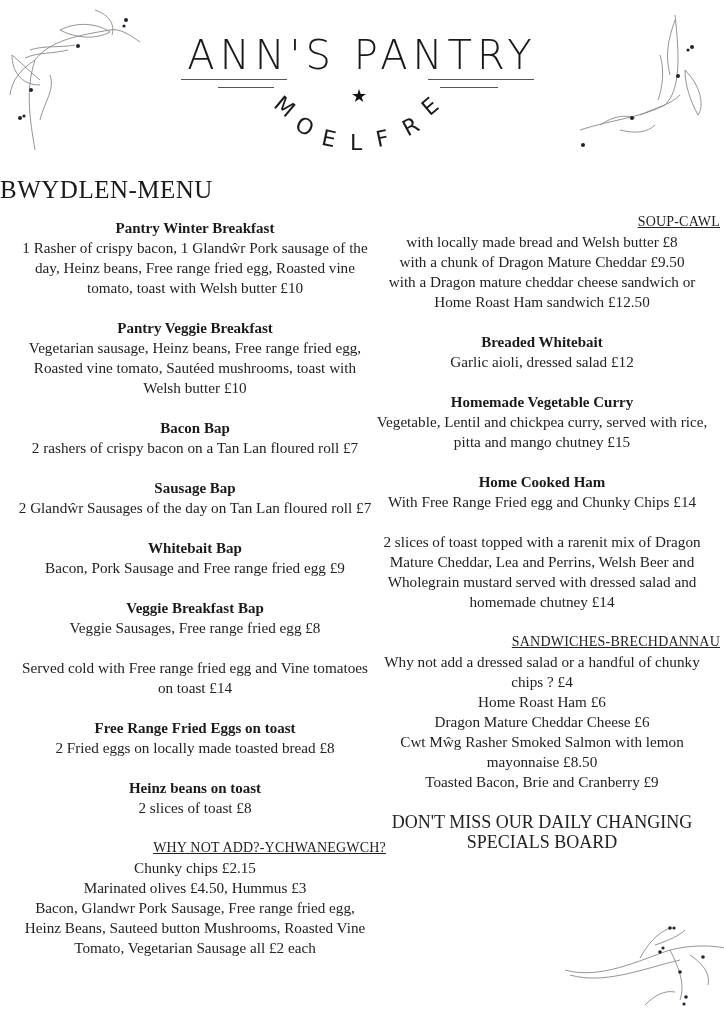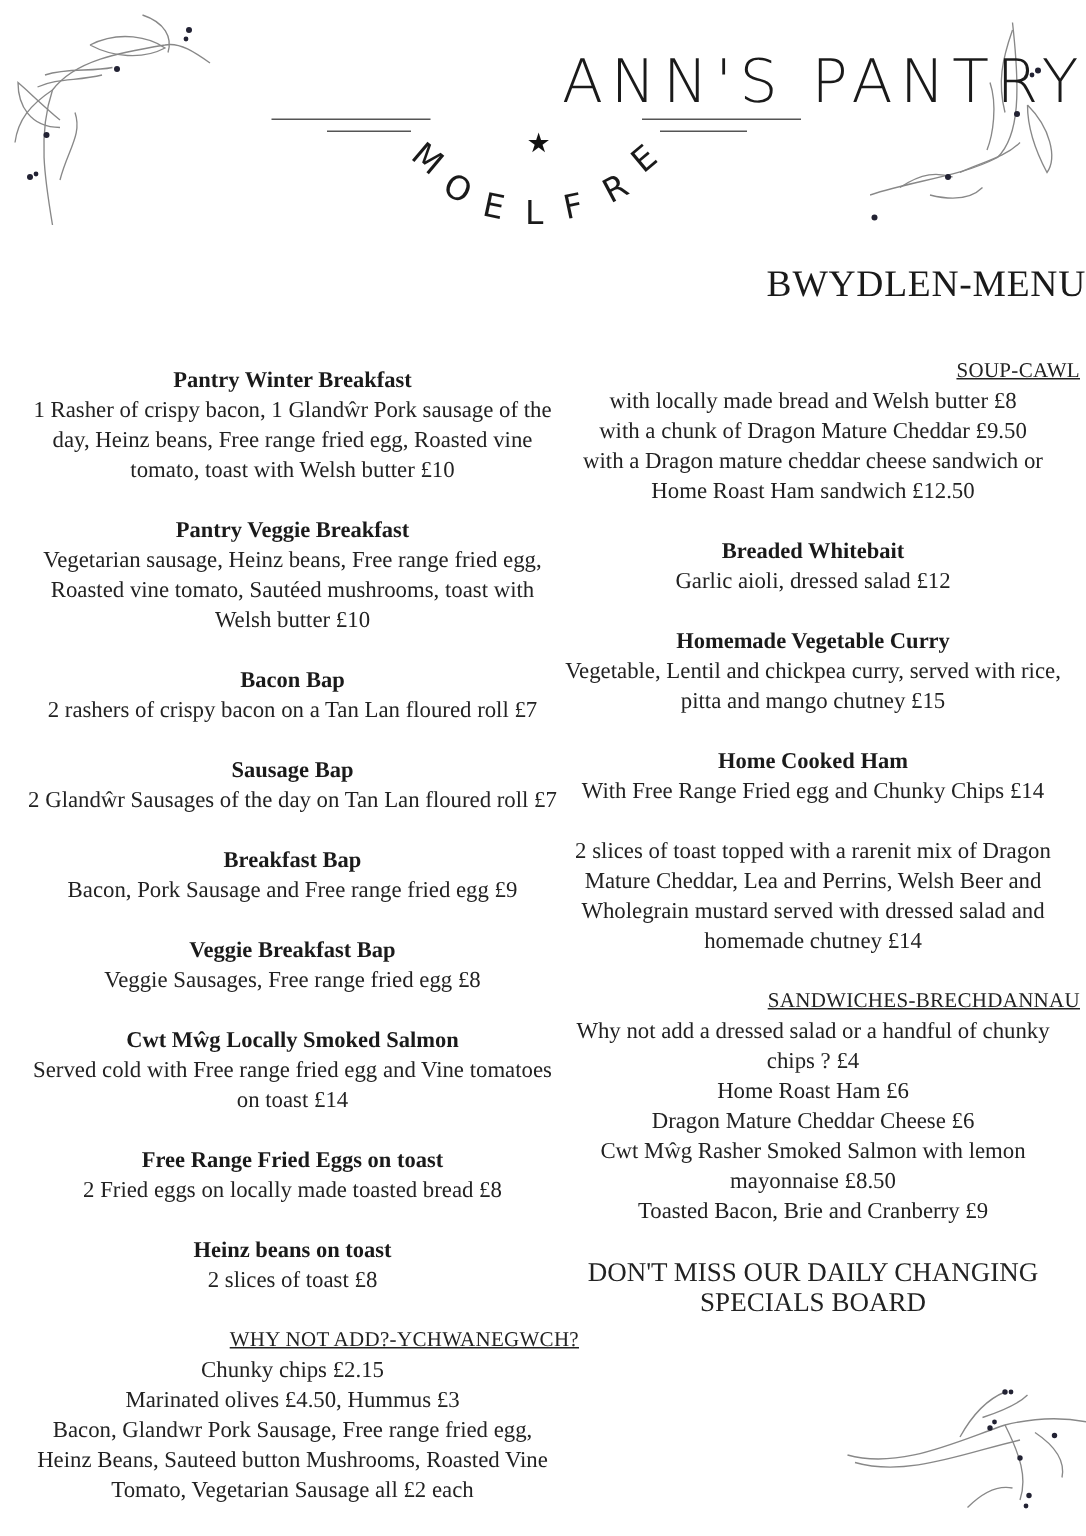--- a/index.html
+++ b/index.html
@@ -1,22 +1,22 @@
 <!DOCTYPE html>
 <html><head>
 <meta charset="utf-8">
 <style>
   html, body { margin: 0; padding: 0; background: #ffffff; }
   body { width: 724px; height: 1024px; position: relative; overflow: hidden; color: #222; font-family: "DejaVu Serif", serif; }
-  .logo-title { position: absolute; left: 0; width: 724px; top: 32px; text-align: right; font-family: "DejaVu Sans", sans-serif; font-weight: 300; font-size: 40px; letter-spacing: 5px; color: #1a1a1a; }
+  .logo-title { position: absolute; left: 0; width: 724px; top: 32px; text-align: center; font-family: "DejaVu Sans", sans-serif; font-weight: 300; font-size: 40px; letter-spacing: 5px; color: #1a1a1a; }
   .rule { position: absolute; height: 1px; background: #555; }
   .star { position: absolute; left: 351px; top: 85px; font-size: 18px; color: #111; font-family: "DejaVu Sans", sans-serif; }
   .arc-letter { position: absolute; font-family: "DejaVu Sans", sans-serif; font-size: 22px; color: #1a1a1a; }
-  .menu-title { position: absolute; left: 0; width: 724px; top: 176px; text-align: right; font-family: "Liberation Serif", serif; font-size: 25px; color: #1a1a1a; letter-spacing: 0.5px; }
-  .col { position: absolute; text-align: center; font-family: "Liberation Serif", serif; font-size: 15.2px; line-height: 20px; color: #222; margin-top: 26px; }
+  .menu-title { position: absolute; left: 0; width: 724px; top: 176px; text-align: left; font-family: "Liberation Serif", serif; font-size: 25px; color: #1a1a1a; letter-spacing: 0.5px; }
+  .col { position: absolute; text-align: center; font-family: "Liberation Serif", serif; font-size: 15.2px; line-height: 20px; color: #222; }
   .col.left { left: 4px; width: 382px; top: 218px; }
   .col.right { left: 364px; width: 356px; top: 212px; }
   .item { margin-bottom: 20px; }
   .item .name { font-weight: bold; font-size: 15px; color: #1a1a1a; }
   .item .line { }
   .section-head { text-decoration: underline; font-size: 14px; letter-spacing: 0.2px; text-align: right; }
   .specials { margin-top: 18px; font-size: 18px; }
   .floral { position: absolute; }
 </style>
 </head>
@@ -115,29 +115,28 @@
   </div>
   <div class="item">
     <div class="name">Bacon Bap</div>
     <div class="line">2 rashers of crispy bacon on a Tan Lan floured roll £7</div>
   </div>
   <div class="item">
     <div class="name">Sausage Bap</div>
     <div class="line">2 Glandŵr Sausages of the day on Tan Lan floured roll £7</div>
   </div>
   <div class="item">
-    <div class="name">Breakfast Bap</div>
+    <div class="name">Whitebait Bap</div>
     <div class="line">Bacon, Pork Sausage and Free range fried egg  £9</div>
   </div>
   <div class="item">
     <div class="name">Veggie Breakfast Bap</div>
     <div class="line">Veggie Sausages, Free range fried egg £8</div>
   </div>
   <div class="item">
-    <div class="name">Cwt Mŵg Locally Smoked Salmon</div>
     <div class="line">Served cold with Free range fried egg and Vine tomatoes</div>
     <div class="line">on toast £14</div>
   </div>
   <div class="item">
     <div class="name">Free Range Fried Eggs on toast</div>
     <div class="line">2 Fried eggs on locally made toasted bread £8</div>
   </div>
   <div class="item">
     <div class="name">Heinz beans on toast</div>
     <div class="line">2 slices of toast £8</div>

